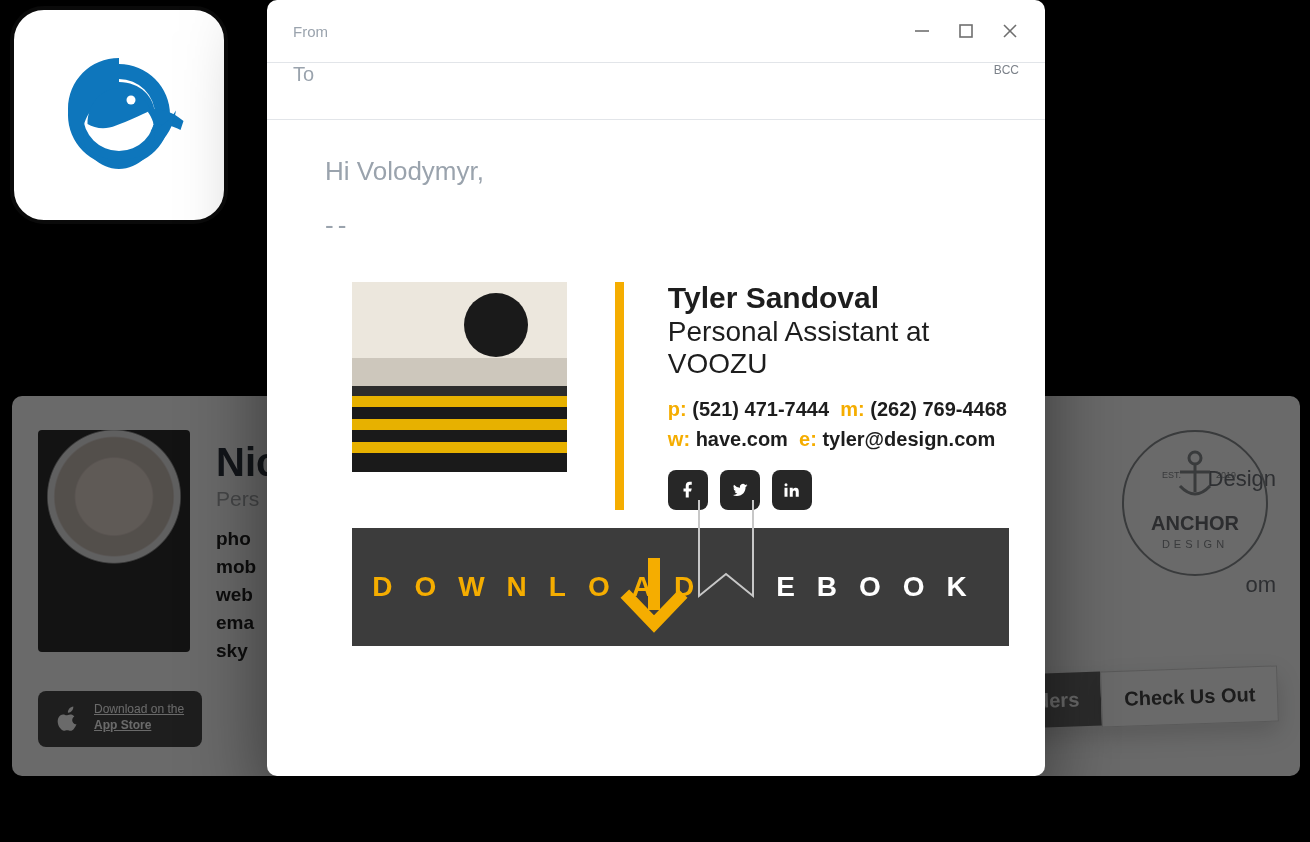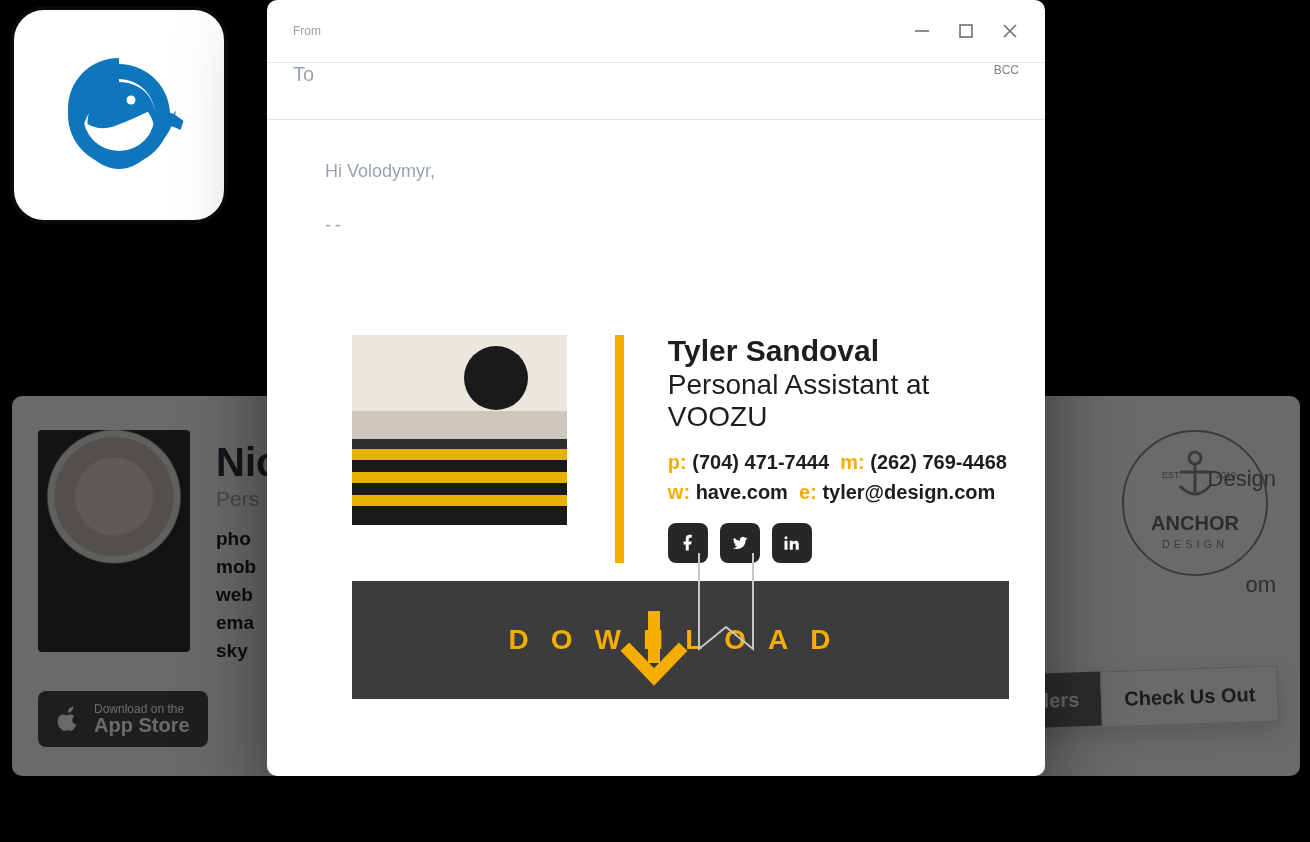--- a/index.html
+++ b/index.html
@@ -29,50 +29,50 @@
     box-shadow:0 18px 40px rgba(0,0,0,.25);opacity:.92;
   }
   .bg-left{left:12px;top:396px;width:616px;height:380px;padding:34px 26px;box-sizing:border-box;}
   .bg-right{left:682px;top:396px;width:618px;height:380px;padding:34px 24px;box-sizing:border-box;}
   .faded{filter:grayscale(.2) opacity(.45);}
 
   .bg-left .avatar{width:152px;height:222px;background:radial-gradient(circle at 50% 30%,#e9d9ce 0 22%,#cdbeb4 23% 34%,#e9e9e9 35% 38%,#2f2f2f 39% 100%);border-radius:4px;float:left;margin-right:26px;}
   .bg-left h2{margin:10px 0 0 0;font-size:40px;font-weight:700;color:var(--ink);}
   .bg-left .role{color:#a7abaf;font-size:21px;margin:2px 0 14px 0;}
   .bg-left .kv{font-weight:700;color:#222;font-size:19px;line-height:28px;}
-  .appstore{clear:both;margin-top:26px;display:inline-flex;align-items:center;background:#4a4a4a;color:#fff;border-radius:8px;height:56px;padding:0 18px;}
+  .appstore{clear:both;margin-top:26px;display:inline-flex;align-items:center;background:#4a4a4a;color:#fff;border-radius:8px;height:56px;padding:0 18px;text-decoration:underline;}
   .appstore svg{width:26px;height:30px;fill:#fff;margin-right:12px;}
   .appstore .t1{font-size:12px;line-height:12px;}
-  .appstore .t2{font-size:20px;font-weight:700;line-height:20px;}
+  .appstore .t2{font-size:12px;font-weight:700;line-height:20px;}
 
   .bg-right .txt{text-align:right;color:#6e747c;font-size:22px;margin-top:36px;}
   .bg-right .badge{position:absolute;right:30px;top:32px;}
   .bg-right .btns{position:absolute;right:22px;bottom:50px;display:flex;gap:0;transform:rotate(-2deg);}
   .bg-right .btn{height:54px;display:flex;align-items:center;padding:0 22px;font-weight:800;font-size:20px;box-shadow:0 10px 24px rgba(0,0,0,.15);}
   .bg-right .btn.dark{background:#6c6c6c;color:#fff;}
   .bg-right .btn.light{background:#fff;color:#454545;border:1px solid #d8d8d8;}
 
   
   .compose{
     position:absolute;left:267px;top:0;width:778px;height:776px;
     background:#fff;border-radius:10px;box-shadow:0 30px 80px rgba(0,0,0,.5);
   }
   .c-head{display:flex;align-items:center;height:62px;padding:0 26px;border-bottom:1px solid var(--line);}
-  .c-head .lbl{color:var(--muted);font-size:12px;}
+  .c-head .lbl{color:var(--muted);font-size:15px;}
   .c-head .winctrl{margin-left:auto;display:flex;gap:26px;color:#6f6f6f;}
   .c-head .winctrl span{width:18px;height:18px;display:inline-flex;align-items:center;justify-content:center;cursor:pointer;}
   .c-row2{display:flex;height:56px;padding:0 26px;border-bottom:1px solid var(--line);}
   .c-row2 .lbl{color:var(--muted);font-size:20px;}
   .c-row2 .bcc{margin-left:auto;color:#7c828a;font-size:12px;}
 
-  .body{padding:36px 58px 0 58px;color:var(--muted);font-size:18px;line-height:30px;}
+  .body{padding:36px 58px 0 58px;color:var(--muted);font-size:26px;line-height:30px;}
   .body .divider{margin-top:24px;letter-spacing:4px;}
 
   
-  .sig{margin:95px 36px 0 85px;display:flex;gap:24px;}
+  .sig{margin:42px 36px 0 85px;display:flex;gap:24px;}
   .photo{width:232px;height:190px;background:linear-gradient(180deg,#ece7dd 0 40%,#cdc7bc 40% 55%,#2c2c2c 55% 60%,#e7b100 60% 66%,#1a1a1a 66% 72%,#e7b100 72% 78%,#1a1a1a 78% 84%,#e7b100 84% 90%,#1a1a1a 90% 100%);position:relative;}
   .photo::after{content:"";position:absolute;left:52%;top:6%;width:64px;height:64px;border-radius:50%;background:#1a1a1a;}
   .bar{width:10px;background:var(--accent);margin:0 20px 0 24px;}
   .info{color:#1d1d1d;min-width:0;}
   .info .name{font-size:30px;font-weight:800;line-height:32px;}
   .info .role{font-size:28px;margin:2px 0 14px 0;}
   .info .line{font-size:20px;font-weight:700;line-height:30px;white-space:nowrap;}
   .info .k{color:var(--accent);}
   .socials{display:flex;gap:12px;margin-top:16px;}
   .soc{width:40px;height:40px;border-radius:8px;background:#272727;display:flex;align-items:center;justify-content:center;}
@@ -186,21 +186,21 @@
       <div class="divider">--</div>
     </div>
 
     <div class="sig">
       <div class="photo"></div>
       <div class="bar"></div>
       <div class="info">
         <div class="name">Tyler Sandoval</div>
         <div class="role">Personal Assistant at VOOZU</div>
         <div class="line">
-          <span class="k">p:</span> <span>(704) 471-7444</span>&nbsp;
+          <span class="k">p:</span> <span>(521) 471-7444</span>&nbsp;
           <span class="k">m:</span> <span>(262) 769-4468</span>
         </div>
         <div class="line">
           <span class="k">w:</span> <span>have.com</span>&nbsp;
           <span class="k">e:</span> <span>tyler@design.com</span>
         </div>
         <div class="socials">
           <a class="soc">
               <svg viewBox="0 0 24 24">
                 <path d="M13 22v-8h3l1-4h-4V7c0-1 .3-2 2-2h2V1h-3c-3 0-5 2-5 5v4H6v4h3v8z"></path>
@@ -225,17 +225,18 @@
         <polyline points="6,0 6,96 33,74 60,96 60,0" fill="none" stroke="#c7c7c7" stroke-width="2"></polyline>
       </svg>
       <svg class="arrow" width="70" height="84">
         <g fill="none" stroke="#f5ad00" stroke-width="12" stroke-linecap="square">
           <line x1="35" y1="-20" x2="35" y2="46"></line>
           <polyline points="10,40 35,66 60,40"></polyline>
         </g>
       </svg>
       <div class="txt">
         <span class="dl">DOWNLOAD</span>
+        <span>EBOOK</span>
       </div>
     </div>
   </div>
 
 </div>
 
 </body></html>

